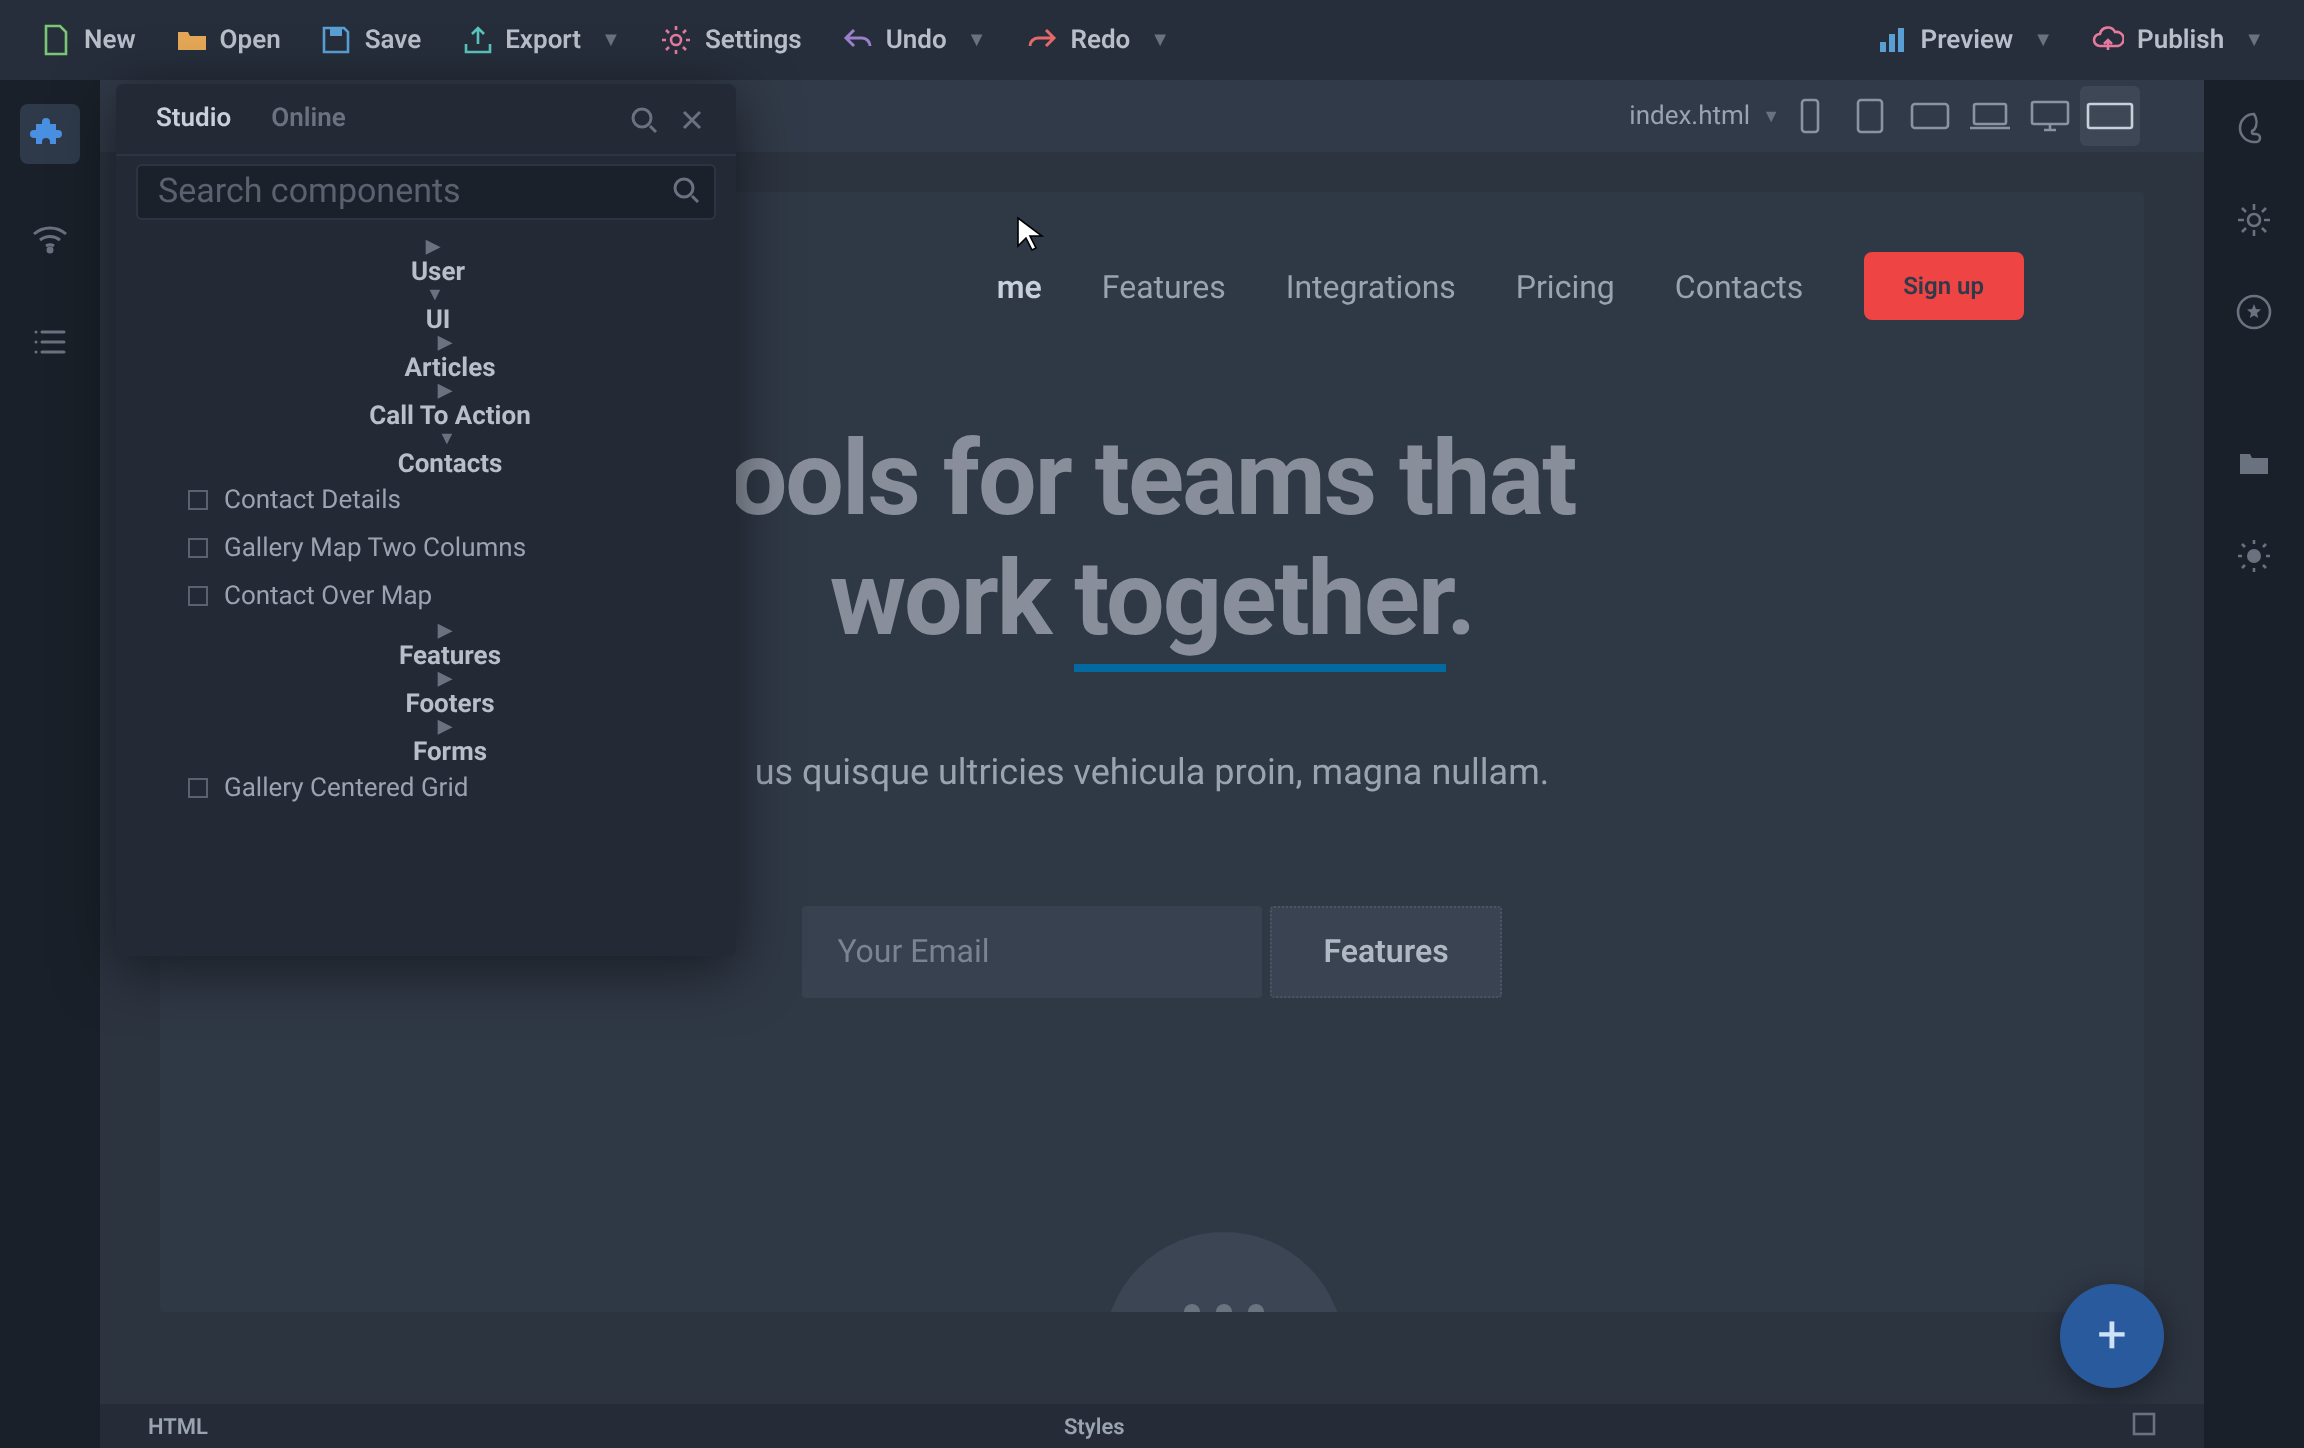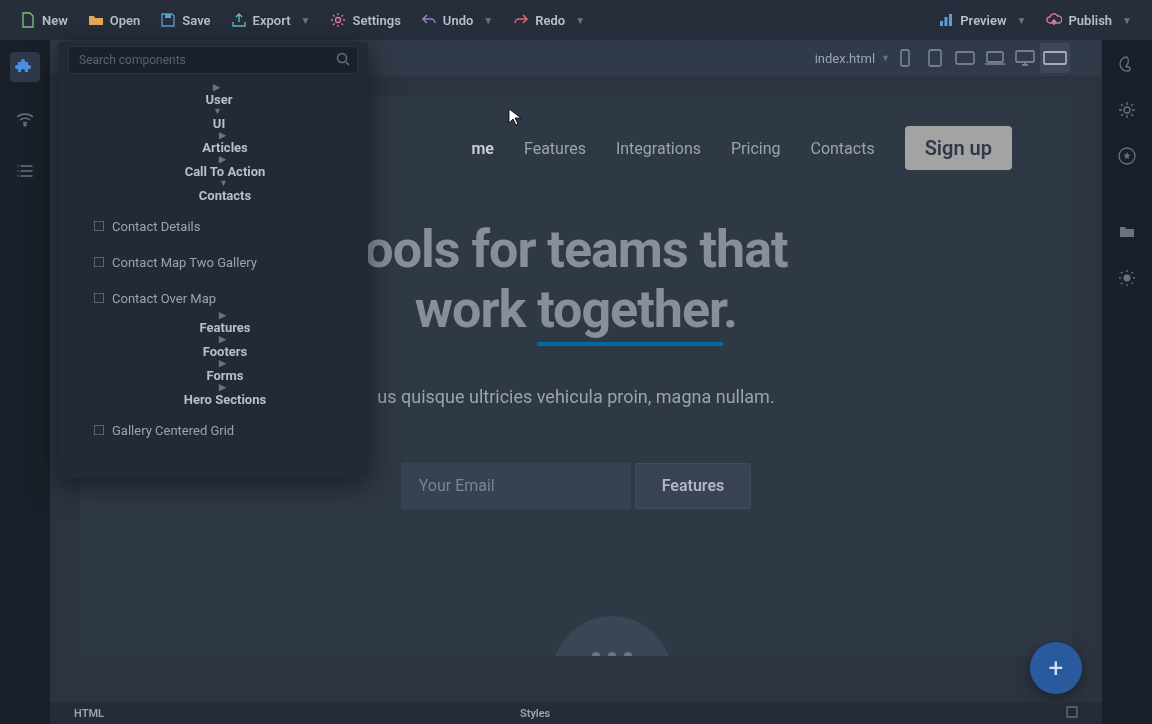--- a/index.html
+++ b/index.html
@@ -28,62 +28,62 @@
 .secondary-bar { height: 36px; background: #313a48; display: flex; align-items: center; padding: 0 32px; gap: 0; }
 .secondary-bar .file-label { margin-left: auto; display: flex; align-items: center; gap: 6px; color: #9aa3b0; cursor: pointer; }
 .device-btn { width: 30px; height: 30px; display: flex; align-items: center; justify-content: center; cursor: pointer; border-radius: 3px; color: #8a93a0; }
 .device-btn.sel { background: #3e4756; color: #c8d0db; }
 
 
 .page { margin: 20px 30px 0 30px; background: #2f3845; border-radius: 2px; height: 560px; position: relative; padding: 30px 60px; overflow: hidden; }
 .page-nav { display: flex; align-items: center; gap: 30px; justify-content: flex-end; }
 .page-nav a { color: #9aa3b0; font-size: 16px; cursor: pointer; }
 .page-nav a.active { color: #c8d0db; font-weight: 600; }
-.signup-btn { background: #a3a3a3; color: #2e3a4a; padding: 10px 20px; border-radius: 4px; font-weight: 600; font-size: 20px; }
+.signup-btn { background: #ef4444; color: #2e3a4a; padding: 10px 20px; border-radius: 4px; font-weight: 600; font-size: 12px; }
 .hero-title { text-align: center; font-size: 52px; font-weight: 700; color: #888f9b; margin-top: 50px; line-height: 1.15; letter-spacing: -1px; }
 .hero-title .underline { border-bottom: 4px solid #0369a1; padding-bottom: 2px; }
 .hero-sub { text-align: center; color: #9aa3b0; font-size: 18px; margin-top: 46px; }
 .email-row { display: flex; justify-content: center; gap: 4px; margin-top: 56px; }
 .email-input { width: 230px; height: 46px; background: #38414f; border: none; padding: 0 18px; color: #c8d0db; font-size: 16px; border-radius: 2px; }
 .email-input::placeholder { color: #7a8392; }
 .subscribe-btn { height: 46px; padding: 0 26px; background: #3a4352; border: 1.5px dotted #4a5566; color: #b0b8c4; font-weight: 600; font-size: 16px; border-radius: 2px; cursor: pointer; }
 .bump { position: absolute; bottom: -40px; left: 50%; transform: translateX(-20%); width: 120px; height: 80px; background: #3b4554; border-radius: 90px 90px 0 0; display: flex; align-items: center; justify-content: center; gap: 8px; }
 .bump .dot { width: 8px; height: 8px; border-radius: 50%; background: #6a7380; }
 
 
 .fab { position: absolute; right: 20px; bottom: 8px; width: 52px; height: 52px; border-radius: 50%; background: #2a5a9e; color: #cfe1f6; display: flex; align-items: center; justify-content: center; font-size: 26px; cursor: pointer; box-shadow: 0 4px 14px rgba(0,0,0,0.4); }
 
 
-.bottom-tabs { position: absolute; left: 50px; right: 50px; bottom: 0; height: 22px; background: #252c37; display: flex; align-items: center; padding: 0 24px; gap: 16px; font-size: 11px; color: #9aa3b0; }
+.bottom-tabs { position: absolute; left: 50px; right: 50px; bottom: 0; height: 22px; background: #252c37; display: flex; align-items: center; padding: 0 24px; gap: 28px; font-size: 11px; color: #9aa3b0; }
 .bottom-tabs .tab { cursor: pointer; font-weight: 600; }
 .bottom-tabs .spacer { flex: 1; }
 .bottom-tabs .tab-styles { margin-left: 400px; }
 
 
 .comp-panel { position: absolute; left: 58px; top: 42px; width: 310px; height: 436px; background: #232a35; border-radius: 4px; box-shadow: 0 6px 30px rgba(0,0,0,0.5); display: flex; flex-direction: column; overflow: hidden; }
 .comp-tabs { display: flex; align-items: center; height: 36px; padding: 0 10px; border-bottom: 1px solid #2d3542; }
 .comp-tabs .ctab { padding: 0 10px; height: 100%; display: flex; align-items: center; cursor: pointer; color: #6a7280; font-weight: 600; }
 .comp-tabs .ctab.active { color: #c8d0db; }
 .comp-tabs .sp { flex: 1; }
 .comp-tabs .iconbtn { width: 24px; height: 24px; display: flex; align-items: center; justify-content: center; cursor: pointer; color: #6a7280; }
 .comp-search { height: 36px; position: relative; padding: 4px 10px; }
-.comp-search input { width: 100%; height: 28px; background: #1b212b; border: 1px solid #2d3542; border-radius: 3px; padding: 0 30px 0 10px; color: #22c55e; font-size: 12px; }
+.comp-search input { width: 100%; height: 28px; background: #1b212b; border: 1px solid #2d3542; border-radius: 3px; padding: 0 30px 0 10px; color: #22c55e; font-size: 17px; }
 .comp-search input::placeholder { color: #5a6270; }
 .comp-search .sico { position: absolute; right: 18px; top: 10px; color: #6a7280; }
 .comp-tree { flex: 1; overflow-y: auto; padding: 4px 0; }
 .comp-tree::-webkit-scrollbar { width: 8px; }
 .comp-tree::-webkit-scrollbar-thumb { background: #3a4352; border-radius: 4px; }
 .tree-row { display: flex; align-items: center; height: 24px; padding-left: 12px; cursor: pointer; color: #b8bfc9; font-size: 13px; }
 .tree-row.bold { font-weight: 700; flex-direction: column; }
 .tree-row .arrow { width: 12px; display: inline-block; font-size: 9px; color: #6a7280; }
 .tree-row .arrow.down::before { content: "▼"; }
 .tree-row .arrow.right::before { content: "▶"; }
 .tree-row .blk { width: 10px; height: 10px; border: 1px solid #5a6270; margin-right: 8px; }
 .tree-row.d1 { padding-left: 24px; }
-.tree-row.d2 { padding-left: 36px; margin-top: 12px; }
+.tree-row.d2 { padding-left: 36px; }
 .tree-row.leaf { color: #9aa3b0; font-weight: 400; }
 
 
 .cursor { position: absolute; left: 508px; top: 108px; pointer-events: none; }
 
 
 .ic-green { color: #7cc576; }
 .ic-orange { color: #e6a857; }
 .ic-blue { color: #5a9fd4; }
 .ic-teal { color: #5ac4be; }
@@ -312,20 +312,36 @@
   <span class="tab tab-styles">Styles</span>
   <span class="spacer"></span>
   <span style="cursor:pointer">
     <svg width="12" height="12" viewBox="0 0 12 12" fill="none" stroke="#6a7280" stroke-width="1.3">
         <rect x="1" y="1" width="10" height="10"></rect>
       </svg>
   </span>
 </div>
 
 <div class="comp-panel">
+  <div class="comp-tabs">
+    <div class="ctab active">Studio</div>
+    <div class="ctab">Online</div>
+    <div class="sp"></div>
+    <div class="iconbtn">
+      <svg width="14" height="14" viewBox="0 0 14 14" fill="none" stroke="currentColor" stroke-width="1.5">
+          <circle cx="6" cy="6" r="4.5"></circle>
+          <path d="M10 10l3 3"></path>
+        </svg>
+    </div>
+    <div class="iconbtn">
+      <svg width="12" height="12" viewBox="0 0 12 12" stroke="currentColor" stroke-width="1.5">
+          <path d="M2 2l8 8M10 2l-8 8"></path>
+        </svg>
+    </div>
+  </div>
   <div class="comp-search">
     <input placeholder="Search components" style="">
     <span class="sico">
       <svg width="14" height="14" viewBox="0 0 14 14" fill="none" stroke="currentColor" stroke-width="1.5">
           <circle cx="6" cy="6" r="4.5"></circle>
           <path d="M10 10l3 3"></path>
         </svg>
     </span>
   </div>
   <div class="comp-tree">
@@ -348,41 +364,37 @@
     <div class="tree-row bold d1">
         <span class="arrow down"></span>
         <span>Contacts</span>
       </div>
     <div class="tree-row leaf d2">
         <span class="blk"></span>
         <span>Contact Details</span>
       </div>
     <div class="tree-row leaf d2">
         <span class="blk"></span>
-        <span>Contact Map Two Gallery</span>
+        <span>Gallery Map Two Columns</span>
       </div>
     <div class="tree-row leaf d2">
         <span class="blk"></span>
         <span>Contact Over Map</span>
       </div>
     <div class="tree-row bold d1">
         <span class="arrow right"></span>
         <span>Features</span>
       </div>
     <div class="tree-row bold d1">
         <span class="arrow right"></span>
         <span>Footers</span>
       </div>
     <div class="tree-row bold d1">
         <span class="arrow right"></span>
         <span>Forms</span>
-      </div>
-    <div class="tree-row bold d1">
-        <span class="arrow right"></span>
-        <span>Hero Sections</span>
       </div>
     <div class="tree-row leaf d2">
         <span class="blk"></span>
         <span>Gallery Centered Grid</span>
       </div>
   </div>
 </div>
 
 <div class="cursor">
   <svg width="14" height="18" viewBox="0 0 14 18">

